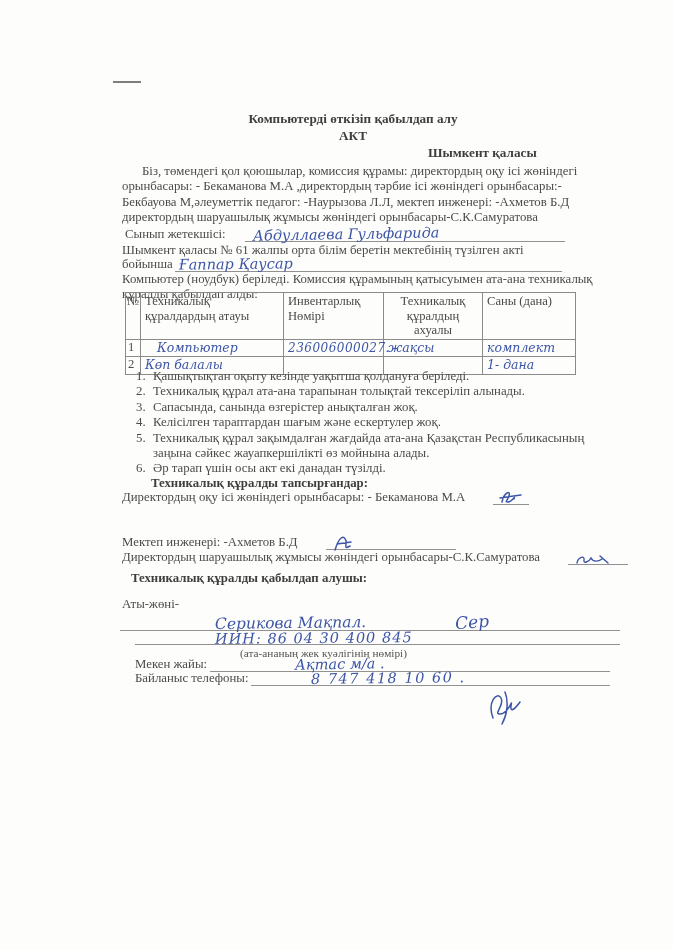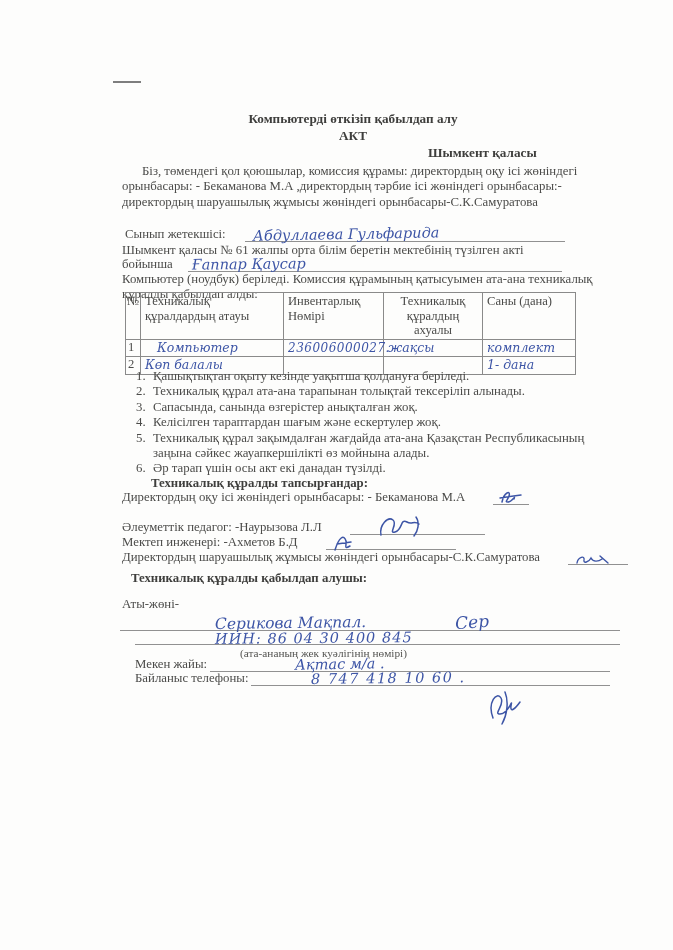--- a/index.html
+++ b/index.html
@@ -35,34 +35,35 @@
 
   <div class="abs dash" style="left:113px;top:81px;width:28px;"></div>
 
   <div class="abs printed bold" style="left:120px;top:111px;width:466px;text-align:center;font-size:13.2px;">Компьютерді өткізіп  қабылдап  алу</div>
   <div class="abs printed bold" style="left:120px;top:128px;width:466px;text-align:center;font-size:13.2px;">АКТ</div>
   <div class="abs printed bold" style="left:428px;top:145px;font-size:13.2px;">Шымкент  қаласы</div>
 
   <div class="abs printed" style="left:122px;top:164px;width:505px;">
     <div class="pline" style="text-indent:20px;">Біз, төмендегі қол қоюшылар, комиссия  құрамы:  директордың  оқу  ісі жөніндегі</div>
     <div class="pline">орынбасары:  - Бекаманова  М.А ,директордың  тәрбие ісі жөніндегі  орынбасары:-</div>
+    <div class="pline">Бекбауова  М,әлеуметтік педагог: -Наурызова Л.Л, мектеп  инженері: -Ахметов  Б.Д</div>
     <div class="pline">директордың шаруашылық  жұмысы  жөніндегі  орынбасары-С.К.Самуратова</div>
   </div>
 
   <div class="abs printed" style="left:125px;top:227px;width:440px;display:flex;align-items:flex-end;">
     <span class="lbl">Сынып  жетекшісі:</span>
     <span class="uline" style="flex:1 1 auto;position:relative;height:14px;margin-left:19px;">
       <span class="hw" style="position:absolute;left:8px;bottom:-1px;font-size:14.5px;transform:rotate(-1deg);white-space:nowrap;">Абдуллаева  Гульфарида</span>
     </span>
   </div>
 
   <div class="abs printed pline" style="left:122px;top:243px;">Шымкент  қаласы № 61 жалпы  орта  білім  беретін  мектебінің  түзілген  акті</div>
   <div class="abs printed" style="left:122px;top:257px;width:440px;display:flex;align-items:flex-end;">
     <span class="lbl">бойынша</span>
-    <span class="uline" style="flex:1 1 auto;position:relative;height:14px;margin-left:15px;">
+    <span class="uline" style="flex:1 1 auto;position:relative;height:14px;margin-left:2px;">
       <span class="hw" style="position:absolute;left:4px;bottom:-1px;font-size:14.5px;transform:rotate(-0.6deg);white-space:nowrap;">Ғаппар  Қаусар</span>
     </span>
   </div>
 
   <div class="abs printed" style="left:122px;top:272px;width:505px;">
     <div class="pline">Компьютер (ноудбук)  беріледі. Комиссия  құрамының  қатысуымен ата-ана техникалық</div>
     <div class="pline">құралды  қабылдап  алды:</div>
   </div>
 
   <div class="abs" style="left:125px;top:292px;">
@@ -132,28 +133,20 @@
   <div class="abs printed sigrow" style="left:122px;top:489px;">
     <span class="lbl">Директордың  оқу  ісі жөніндегі  орынбасары:  - Бекаманова  М.А</span>
     <span class="sigpad uline" style="width:36px;">
       <svg width="26" height="18" viewBox="0 0 26 18">
         <path d="M3 13 C5 3, 12 1, 10 7 C9 11, 5 13, 9 13 C13 13, 17 5, 15 10 M1 9 L22 6" stroke="#3d55a6" stroke-width="1.5" fill="none" stroke-linecap="round"></path>
       </svg>
     </span>
   </div>
 
 
-  <div class="abs printed sigrow" style="left:122px;top:519px;">
-    <span class="lbl">Әлеуметтік педагог: -Наурызова Л.Л</span>
-    <span class="sigpad uline" style="width:135px;">
-      <svg width="48" height="22" viewBox="0 0 48 22" style="left:28px;">
-        <path d="M3 20 C1 10, 10 1, 15 5 C20 9, 10 19, 17 17 C25 15, 22 3, 29 7 C34 10, 36 5, 41 9 M38 2 C42 8, 40 16, 36 21" stroke="#3d55a6" stroke-width="1.5" fill="none" stroke-linecap="round"></path>
-      </svg>
-    </span>
-  </div>
 
   <div class="abs printed sigrow" style="left:122px;top:534px;">
     <span class="lbl">Мектеп  инженері: -Ахметов  Б.Д</span>
     <span class="sigpad uline" style="width:130px;">
       <svg width="26" height="20" viewBox="0 0 26 20">
         <path d="M3 18 C7 5, 12 2, 14 9 C15 13, 11 18, 18 14 M5 12 L19 10" stroke="#3d55a6" stroke-width="1.5" fill="none" stroke-linecap="round"></path>
       </svg>
     </span>
   </div>
 

